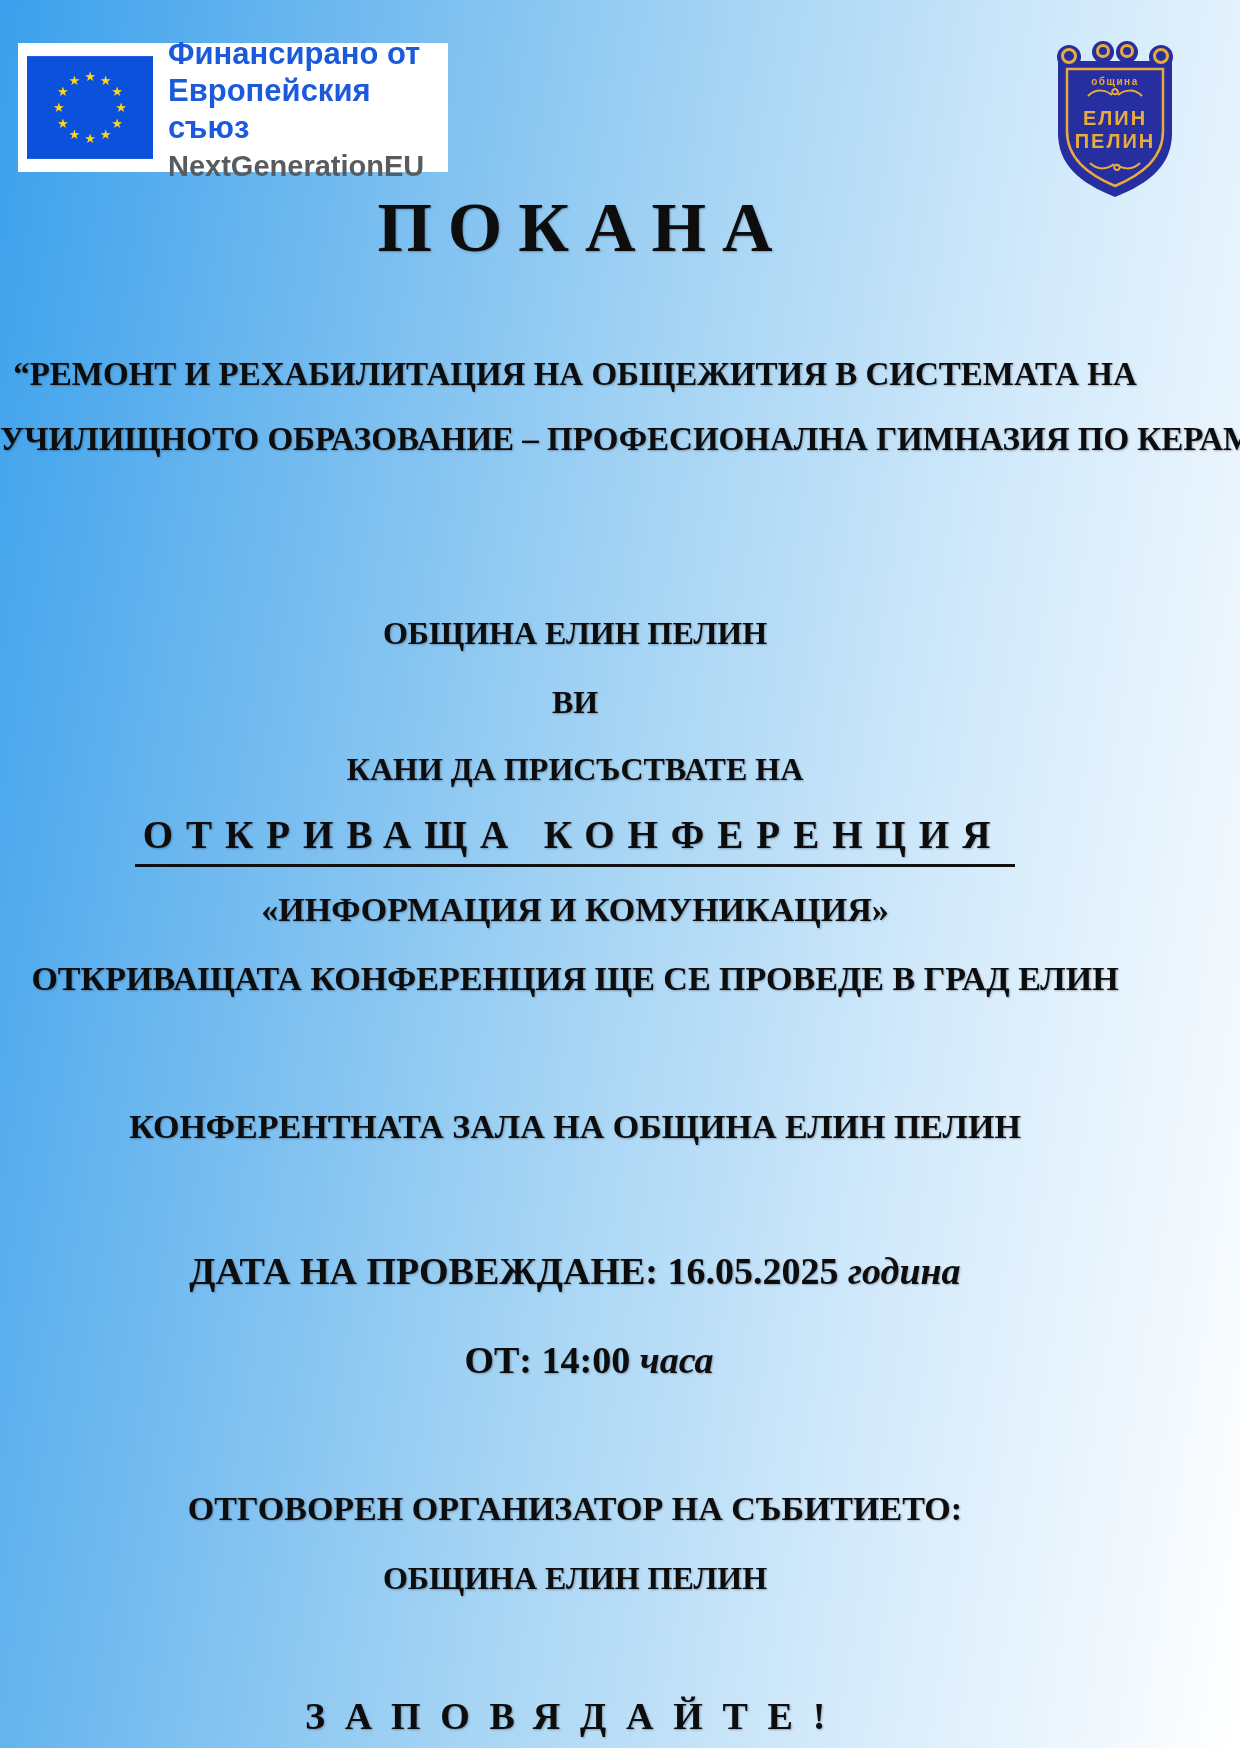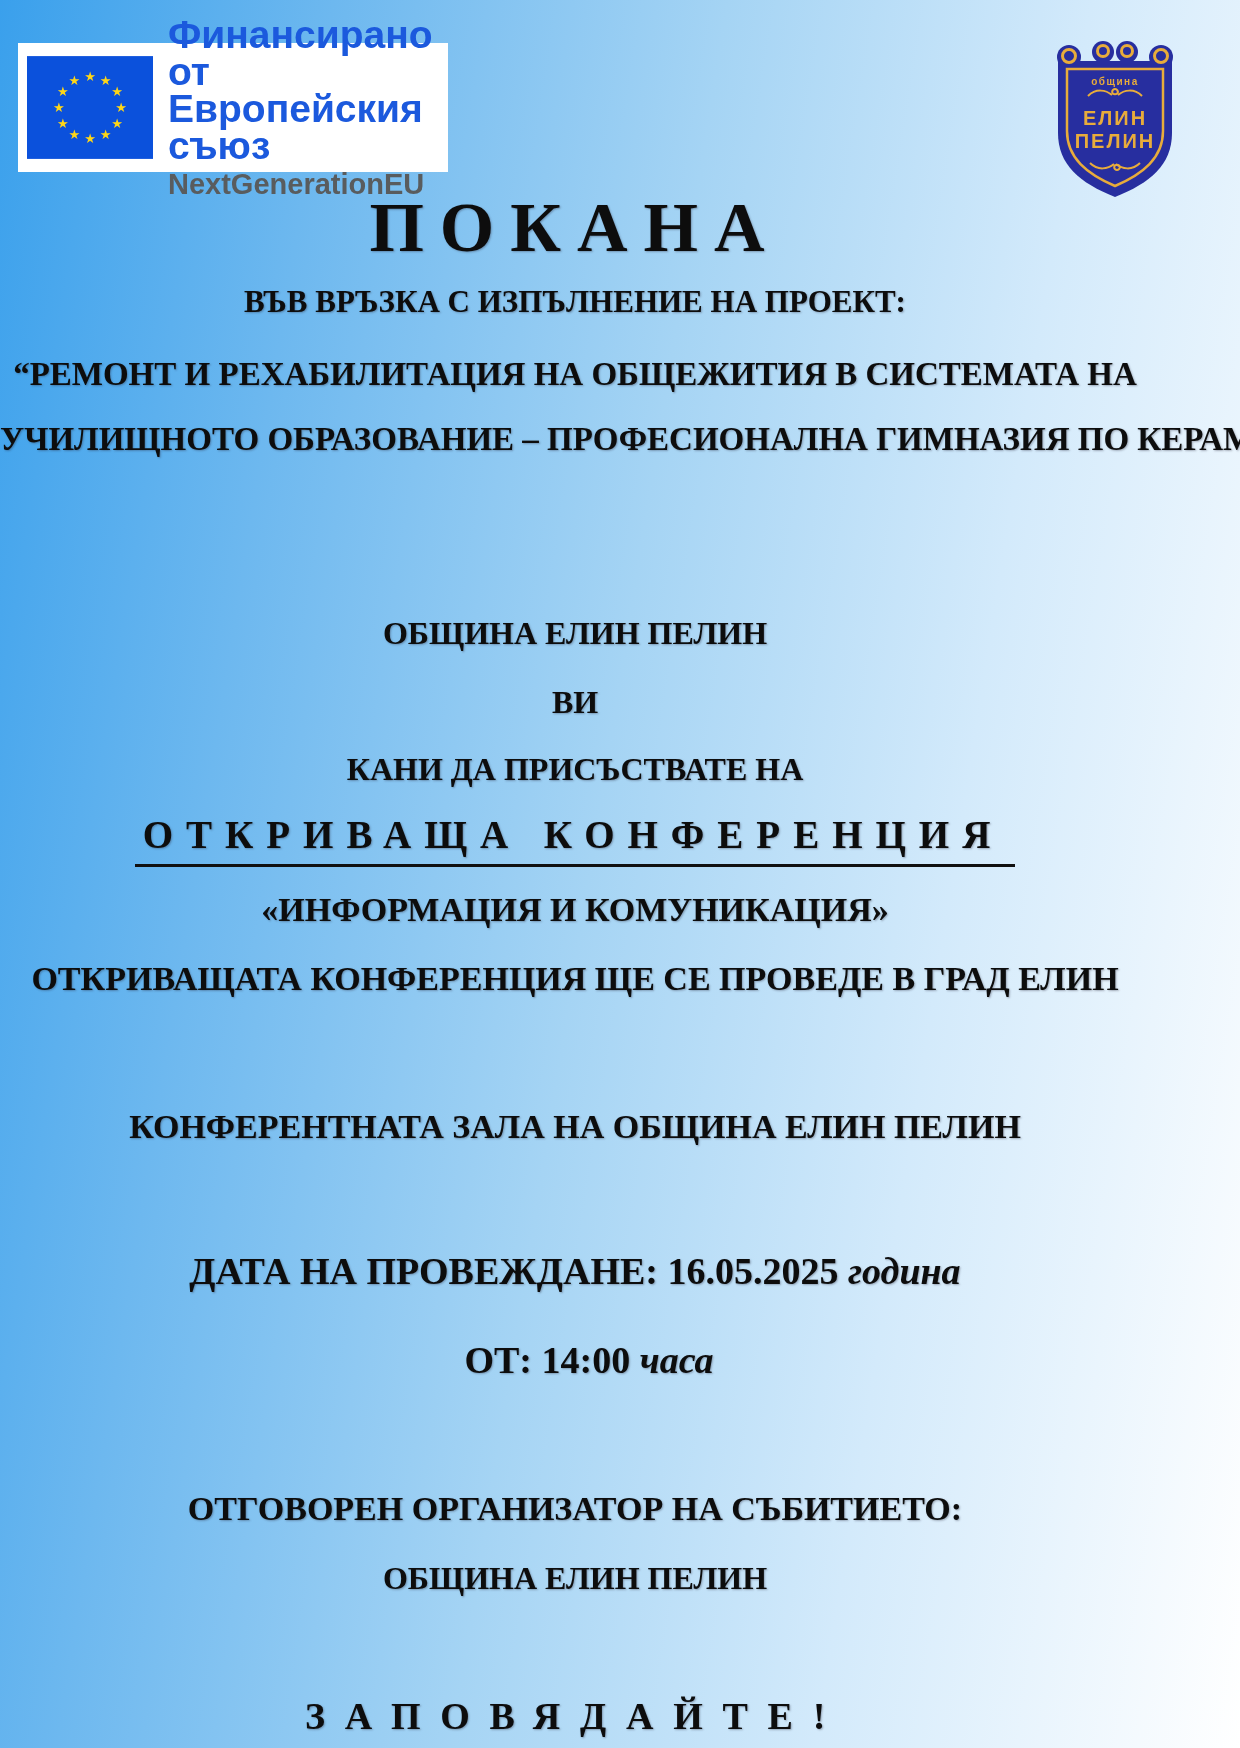--- a/index.html
+++ b/index.html
@@ -18,40 +18,40 @@
   .eu-banner{
     position:absolute;left:18px;top:43px;
     width:430px;height:129px;
     background:#ffffff;
     display:flex;align-items:center;
     font-family:"Liberation Sans", sans-serif;
   }
   .eu-flag{margin-left:9px;flex:0 0 auto;display:block;}
   .eu-texts{margin-left:15px;line-height:1;}
   .eu-funding{
-    color:#1b59dd;font-weight:bold;font-size:39px;line-height:37px;
+    color:#1b59dd;font-weight:bold;font-size:31px;line-height:37px;
     letter-spacing:0px;
   }
   .eu-program{
     color:#595c5e;font-size:29px;line-height:30px;margin-top:5px;font-weight:700;
   }
 
   
   .emblem{position:absolute;left:1044px;top:40px;width:142px;height:170px;}
 
   
   .text-layer{position:absolute;top:0;left:0;right:90px;bottom:0;}
   .line{
     position:absolute;left:0;width:100%;
     text-align:center;
     color:#0d0d0d;font-weight:bold;
     text-shadow:1px 1px 2px rgba(40,40,60,.35);
     white-space:nowrap;
   }
-  .title{top:188px;font-size:70px;letter-spacing:16px;}
+  .title{top:188px;font-size:70px;letter-spacing:16px;padding-left:8px;}
   .intro{top:284px;font-size:31px;}
   .proj1{top:356px;font-size:33px;}
   .proj2{top:421px;font-size:33px;}
   .proj3{top:487px;font-size:33px;}
   .host{top:615px;font-size:32px;}
   .you{top:684px;font-size:32px;}
   .invite{top:751px;font-size:32px;}
   .event-heading{top:812px;font-size:39px;}
   .event-heading .u{
     display:inline-block;letter-spacing:13px;
@@ -119,21 +119,20 @@
 
     <path d="M44,55 C52,47 62,49 68,54 M98,55 C90,47 80,49 74,54 M68,51 C69,47 73,47 74,51 C73,54 69,54 68,51" fill="none" stroke="#e8ac3b" stroke-width="2"></path>
     <text x="71" y="84" text-anchor="middle" fill="#e8ac3b" font-family="Liberation Sans, sans-serif" font-size="20" font-weight="bold" letter-spacing="2">ЕЛИН</text>
     <text x="71" y="107" text-anchor="middle" fill="#e8ac3b" font-family="Liberation Sans, sans-serif" font-size="20" font-weight="bold" letter-spacing="2">ПЕЛИН</text>
 
     <path d="M46,122 C54,130 64,128 70,123 M96,122 C88,130 78,128 72,123 M70,126 C71,130 75,130 76,126 C75,123 71,123 70,126" fill="none" stroke="#e8ac3b" stroke-width="2"></path>
   </svg>
 
   <div class="text-layer">
     <div class="line title">ПОКАНА</div>
-    <div class="line intro">ВЪВ ВРЪЗКА С ИЗПЪЛНЕНИЕ НА ПРОЕКТ:</div>
     <div class="line proj1">“РЕМОНТ И РЕХАБИЛИТАЦИЯ НА ОБЩЕЖИТИЯ В СИСТЕМАТА НА</div>
     <div class="line proj2">УЧИЛИЩНОТО ОБРАЗОВАНИЕ – ПРОФЕСИОНАЛНА ГИМНАЗИЯ ПО КЕРАМИКА</div>
     <div class="line host">ОБЩИНА ЕЛИН ПЕЛИН</div>
     <div class="line you">ВИ</div>
     <div class="line event-heading">
       <span class="u">ОТКРИВАЩА КОНФЕРЕНЦИЯ</span>
     </div>
     <div class="line invite">КАНИ ДА ПРИСЪСТВАТЕ НА</div>
     <div class="line subtitle">«ИНФОРМАЦИЯ И КОМУНИКАЦИЯ»</div>
     <div class="line venue1">ОТКРИВАЩАТА КОНФЕРЕНЦИЯ ЩЕ СЕ ПРОВЕДЕ В ГРАД ЕЛИН</div>

